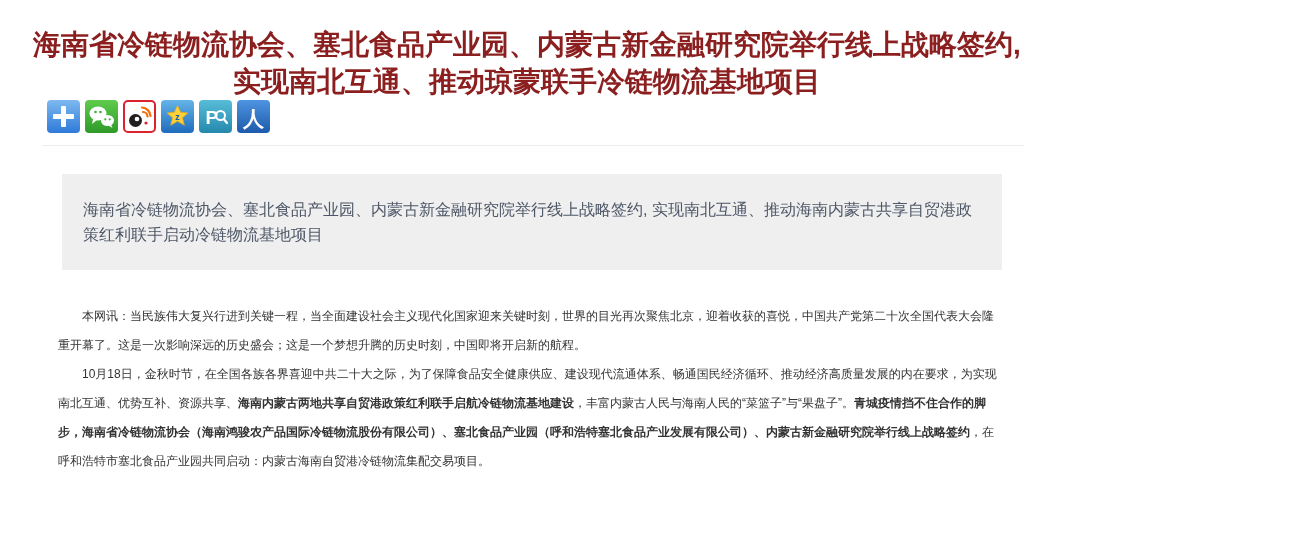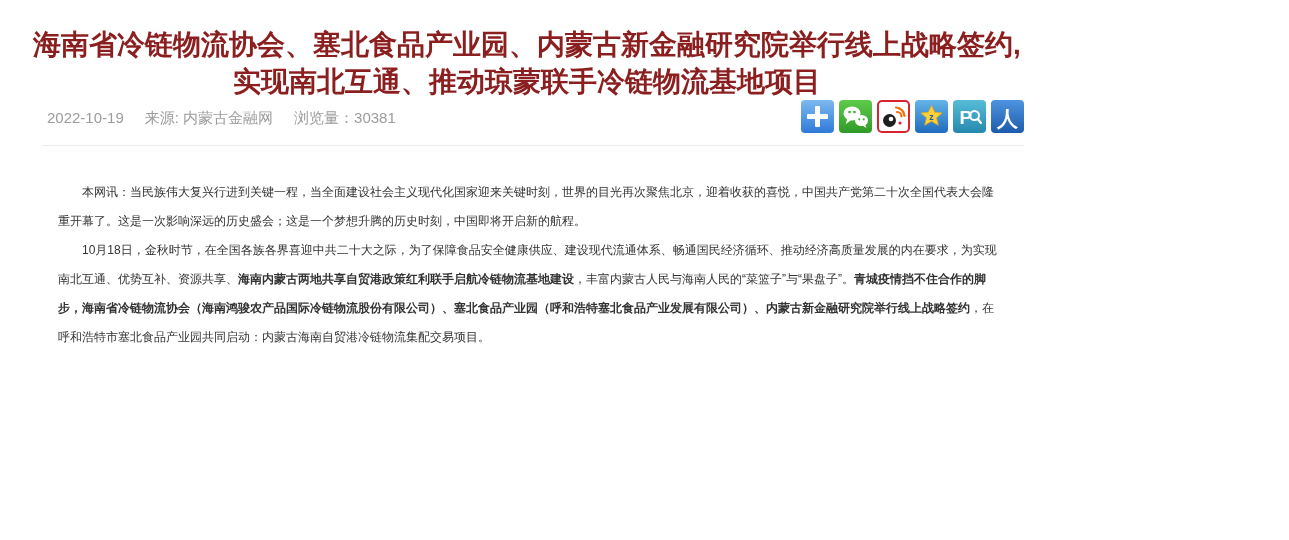--- a/index.html
+++ b/index.html
@@ -66,25 +66,20 @@
   .article .bold { font-weight:bold; }
 </style>
 </head>
 <body>
 
 <div class="page">
 
   <h1 class="title">海南省冷链物流协会、塞北食品产业园、内蒙古新金融研究院举行线上战略签约, 实现南北互通、推动琼蒙联手冷链物流基地项目</h1>
 
   <div class="meta-share-row">
-    <div class="meta">
-      <span>2022-10-19</span>
-      <span><span>来源:</span> <span>内蒙古金融网</span></span>
-      <span><span>浏览量：</span><span>30381</span></span>
-    </div>
 
     <div class="share">
 
       <button class="share-btn" title="分享">
         <svg width="33" height="33" viewBox="0 0 33 33">
           <defs>
               <linearGradient id="g1" x1="0" y1="0" x2="0" y2="1">
             <stop offset="0" stop-color="#7db9f0"></stop>
                 <stop offset="1" stop-color="#2f7ad9"></stop>
           </linearGradient>
@@ -166,19 +161,22 @@
           <rect width="33" height="33" rx="4" fill="url(#g5)"></rect>
           <text x="16.5" y="25.5" text-anchor="middle" font-size="21" font-weight="bold" fill="#ffffff" font-family="Liberation Sans, DejaVu Sans, sans-serif">人</text>
         </svg>
       </button>
 
     </div>
   </div>
 
   <hr class="divider">
 
+  <div class="summary">
+    <p>海南省冷链物流协会、塞北食品产业园、内蒙古新金融研究院举行线上战略签约, 实现南北互通、推动海南内蒙古共享自贸港政策红利联手启动冷链物流基地项目</p>
+  </div>
 
   <div class="article">
     <p>本网讯：当民族伟大复兴行进到关键一程，当全面建设社会主义现代化国家迎来关键时刻，世界的目光再次聚焦北京，迎着收获的喜悦，中国共产党第二十次全国代表大会隆重开幕了。这是一次影响深远的历史盛会；这是一个梦想升腾的历史时刻，中国即将开启新的航程。</p>
     <p><span>10月18日，金秋时节，在全国各族各界喜迎中共二十大之际，为了保障食品安全健康供应、建设现代流通体系、畅通国民经济循环、推动经济高质量发展的内在要求，为实现南北互通、优势互补、资源共享、</span><span class="bold">海南内蒙古两地共享自贸港政策红利联手启航冷链物流基地建设</span><span>，丰富内蒙古人民与海南人民的“菜篮子”与“果盘子”。</span><span class="bold">青城疫情挡不住合作的脚步，海南省冷链物流协会（海南鸿骏农产品国际冷链物流股份有限公司）、塞北食品产业园（呼和浩特塞北食品产业发展有限公司）、内蒙古新金融研究院举行线上战略签约</span><span>，在呼和浩特市塞北食品产业园共同启动：内蒙古海南自贸港冷链物流集配交易项目。</span></p>
   </div>
 
 </div>
 
 </body></html>

